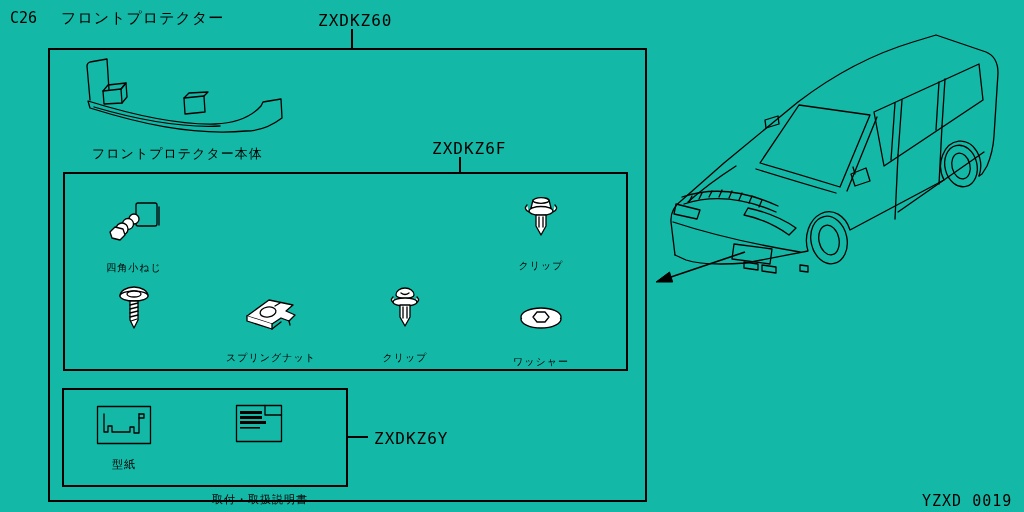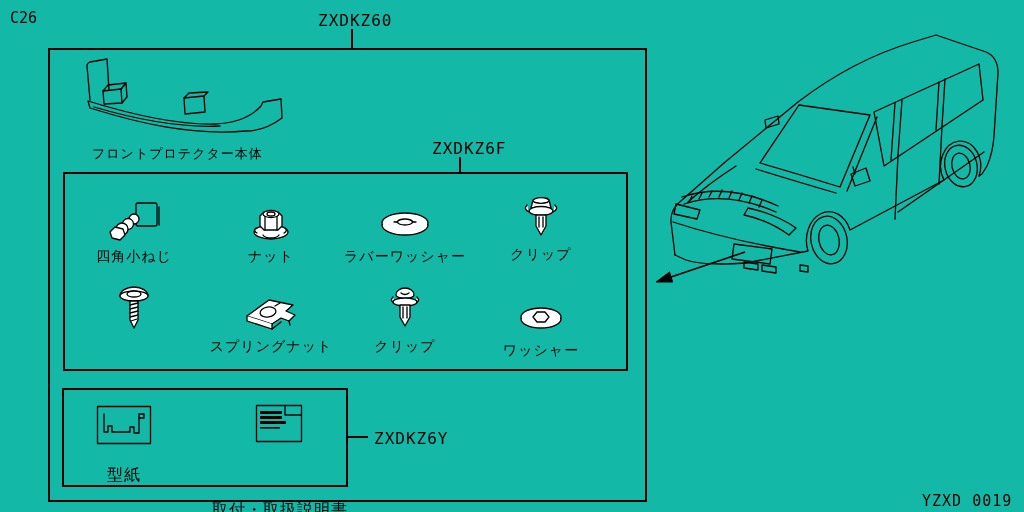--- a/index.html
+++ b/index.html
@@ -7,35 +7,36 @@
           font-family:"DejaVu Sans Mono",monospace;color:#000;}
   .abs{position:absolute;}
   .code{font-size:16px;letter-spacing:1px;white-space:pre;}
   .jp{letter-spacing:1px;white-space:pre;}
   .page-title{left:10px;top:9px;font-size:15px;display:flex;gap:24px;}
   .box{position:absolute;border:2px solid #000;box-sizing:border-box;background:transparent;}
   .leader-v{position:absolute;width:2px;background:#000;}
   .leader-h{position:absolute;height:2px;background:#000;}
   .part-cell{position:absolute;width:136px;display:flex;flex-direction:column;align-items:center;}
   .part-icon{height:46px;display:flex;align-items:flex-end;justify-content:center;}
-  .part-label{font-size:14px;letter-spacing:1px;margin-top:5px;white-space:pre;text-align:center;line-height:14px;}
+  .part-label{font-size:10px;letter-spacing:1px;margin-top:17px;white-space:pre;text-align:center;line-height:14px;}
   .doc-cell{position:absolute;display:flex;flex-direction:column;align-items:center;}
-  .doc-label{font-size:16px;letter-spacing:1px;margin-top:20px;white-space:pre;}
+  .doc-label{font-size:11px;letter-spacing:1px;margin-top:12px;white-space:pre;}
   .sheet-no{font-size:15px;letter-spacing:1px;white-space:pre;}
   svg{display:block;}
   .ln{stroke:#000;fill:none;stroke-width:1.3;stroke-linejoin:round;stroke-linecap:round;}
   .lnw{stroke:#000;fill:#fff;stroke-width:1.3;stroke-linejoin:round;stroke-linecap:round;}
 </style>
 </head>
 <body>
 
 <div class="screen">
 
   <div class="abs page-title">
     <span>C26</span>
+    <span class="jp">フロントプロテクター</span>
   </div>
 
   <div class="abs code" style="left:318px;top:11px;">ZXDKZ60</div>
   <div class="leader-v" style="left:351px;top:29px;height:19px;"></div>
 
   <div class="box" style="left:48px;top:48px;width:599px;height:454px;"></div>
 
   <svg class="abs" style="left:80px;top:58px;" width="212" height="88" viewBox="0 0 212 88">
     <g class="ln">
       <path d="M10,42 L7,8 Q7,5 10,4 L27,1 L29,32"></path>
@@ -66,49 +67,21 @@
           <circle cx="28" cy="19" r="5"></circle>
             <circle cx="22" cy="24" r="5.5"></circle>
             <circle cx="16" cy="29" r="6"></circle>
           <path d="M4,32 l5,-5 8,2 2,6 -5,5 -8,-2 z"></path>
         </g>
       </svg>
     </div>
     <div class="part-label">四角小ねじ</div>
   </div>
 
-  <div class="part-cell" style="left:203px;top:198px;">
-    <div class="part-icon">
-      <svg width="56" height="40" viewBox="0 0 56 40">
-        <g class="lnw">
-          <ellipse cx="28" cy="28" rx="17" ry="7"></ellipse>
-          <path d="M13,24 q-3,3 1,5 m27,0 q4,-2 1,-5 m-22,7 q2,3 8,3 6,0 8,-3"></path>
-          <path d="M17,12 L21,8 H35 L39,12 V22 L35,26 H21 L17,22 Z"></path>
-          <path d="M22,8 V26 M34,8 V26"></path>
-          <ellipse cx="28" cy="10" rx="8" ry="3.5"></ellipse>
-          <ellipse cx="28" cy="10" rx="4" ry="2"></ellipse>
-        </g>
-      </svg>
-    </div>
-    <div class="part-label">ナット</div>
-  </div>
-
-  <div class="part-cell" style="left:337px;top:198px;">
-    <div class="part-icon">
-      <svg width="56" height="38" viewBox="0 0 56 38">
-        <g class="lnw">
-          <ellipse cx="28" cy="17" rx="23" ry="10"></ellipse>
-          <path d="M5,19 a23,10 0 0 0 46,0"></path>
-          <path d="M20,16 q2,-3 8,-3 6,0 8,3 -2,3 -8,3 -6,0 -8,-3 z"></path>
-          <path d="M17,16 h4 M35,16 h4"></path>
-        </g>
-      </svg>
-    </div>
-    <div class="part-label">ラバーワッシャー</div>
-  </div>
+
 
   <div class="part-cell" style="left:473px;top:196px;">
     <div class="part-icon">
       <svg width="56" height="46" viewBox="0 0 56 46">
         <g class="lnw">
           <path d="M20,4 h16 l2,8 h-20 z"></path>
           <ellipse cx="28" cy="4.5" rx="8" ry="2.8"></ellipse>
           <path d="M14,9 q-4,4 2,7 m26,-7 q4,4 -2,7"></path>
           <ellipse cx="28" cy="15" rx="12" ry="4.5"></ellipse>
           <path d="M23,19 v11 l5,9 5,-9 v-11 z"></path>

